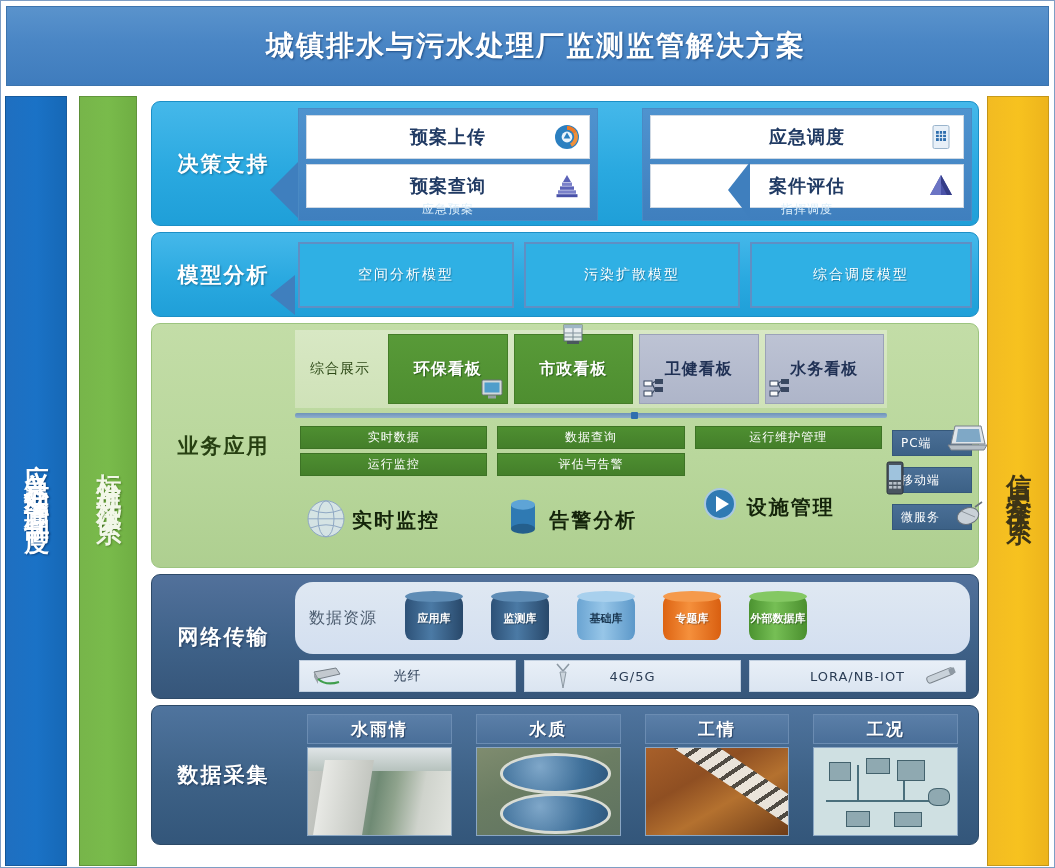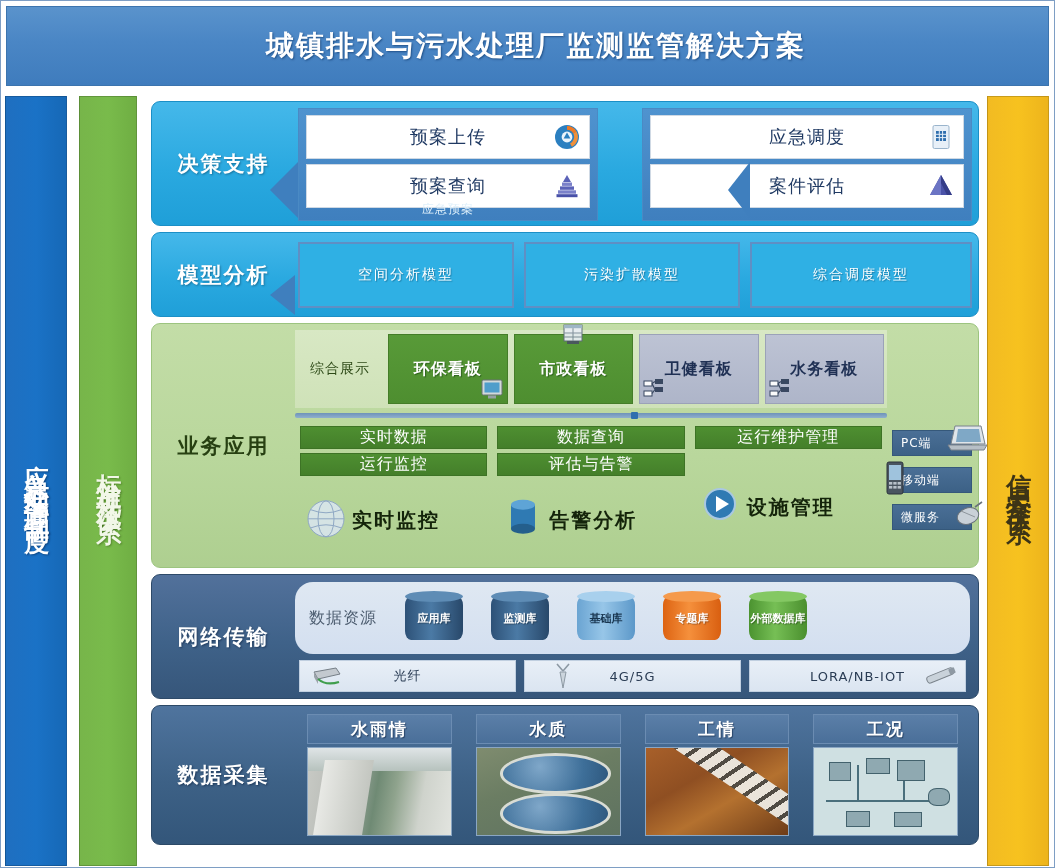--- a/index.html
+++ b/index.html
@@ -50,21 +50,21 @@
     border:1px solid #1b8fc6;}
   #band-decision .bandlabel{color:#ffffff;text-shadow:1px 1px 2px rgba(0,50,80,.45);}
   .subgroup{position:absolute;top:6px;height:113px;
     background:linear-gradient(180deg,#4f93cf 0%,#3f7fbe 100%);
     border:1px solid #4a8ac4;box-sizing:border-box;
     padding:6px 7px 0 7px;}
   .subgroup .cap{position:absolute;left:0;right:0;bottom:2px;text-align:center;
     color:#dff0fb;font-size:12px;letter-spacing:1px;}
   .wbox{height:42px;margin-bottom:5px;background:#ffffff;border:1px solid #cfd9e4;
     display:flex;align-items:center;justify-content:center;position:relative;}
-  .wbox .lab{font-size:18px;font-weight:normal;color:#203a63;letter-spacing:1px;}
+  .wbox .lab{font-size:18px;font-weight:bold;color:#203a63;letter-spacing:1px;}
   .wbox .ic{position:absolute;right:8px;top:50%;transform:translateY(-50%);
     width:28px;height:28px;}
   .arrowtip{position:absolute;width:0;height:0;z-index:3;}
 
   
   #band-model{height:85px;margin-top:6px;
     background:linear-gradient(180deg,#45b8ea 0%,#2aa9e0 55%,#1f9fd8 100%);
     border:1px solid #1b8fc6;}
   #band-model .bandlabel{color:#ffffff;text-shadow:1px 1px 2px rgba(0,50,80,.45);}
   .mbox{position:absolute;top:9px;height:66px;
@@ -97,21 +97,21 @@
   #board-divider{position:absolute;left:0;right:85px;top:83px;height:5px;
     background:linear-gradient(180deg,#6e93b9 0%,#8fb0cd 100%);border-radius:2px;}
   #board-dot{position:absolute;left:50%;top:82px;width:7px;height:7px;margin-left:-3px;
     background:#2f6fae;border-radius:1px;}
 
   #func-cols{position:absolute;left:0;right:85px;top:96px;bottom:0;display:flex;}
   .fcol{flex:1;margin:0 5px;display:flex;flex-direction:column;}
   .fcol .gbtn{height:21px;margin-bottom:4px;
     background:linear-gradient(180deg,#4e8f31 0%,#447f2a 100%);
     border:1px solid #3d7325;display:flex;align-items:center;justify-content:center;}
-  .fcol .gbtn span{color:#ffffff;font-size:16px;letter-spacing:1px;}
+  .fcol .gbtn span{color:#ffffff;font-size:12px;letter-spacing:1px;}
   .fcol .big{flex:1;display:flex;align-items:center;justify-content:flex-start;
     padding-left:6px;position:relative;}
   .fcol .big .btxt{color:#14240a;font-size:20px;font-weight:bold;letter-spacing:2px;
     margin-left:46px;}
 
   #devices{position:absolute;right:0;top:100px;width:80px;}
   .dev{height:24px;margin-bottom:11px;position:relative;
     background:linear-gradient(180deg,#4a6f96 0%,#3c6186 100%);
     border:1px solid #35587a;display:flex;align-items:center;}
   .dev span{color:#ffffff;font-size:12px;letter-spacing:1px;padding-left:8px;}
@@ -247,20 +247,21 @@
         <div class="wbox">
           <span class="lab">案件评估</span>
           <span class="ic">
             <svg width="28" height="28" viewBox="0 0 28 28">
               <polygon points="14,3 25,23 3,23" fill="#4a52a8"></polygon>
               <polygon points="14,3 14,23 3,23" fill="#6b74c4"></polygon>
               <polygon points="14,3 25,23 20,23 14,11" fill="#353d88"></polygon>
             </svg>
           </span>
         </div>
+        <div class="cap">指挥调度</div>
       </div>
     </div>
 
     <div class="band" id="band-model">
       <div class="bandlabel">模型分析</div>
       <div class="arrowtip" style="left:118px;top:42px;border-top:20px solid transparent;border-bottom:20px solid transparent;border-right:25px solid #3f7fbe;"></div>
       <div class="mbox" style="left:146px;width:216px;">
         <span>空间分析模型</span>
       </div>
       <div class="mbox" style="left:372px;width:216px;">

